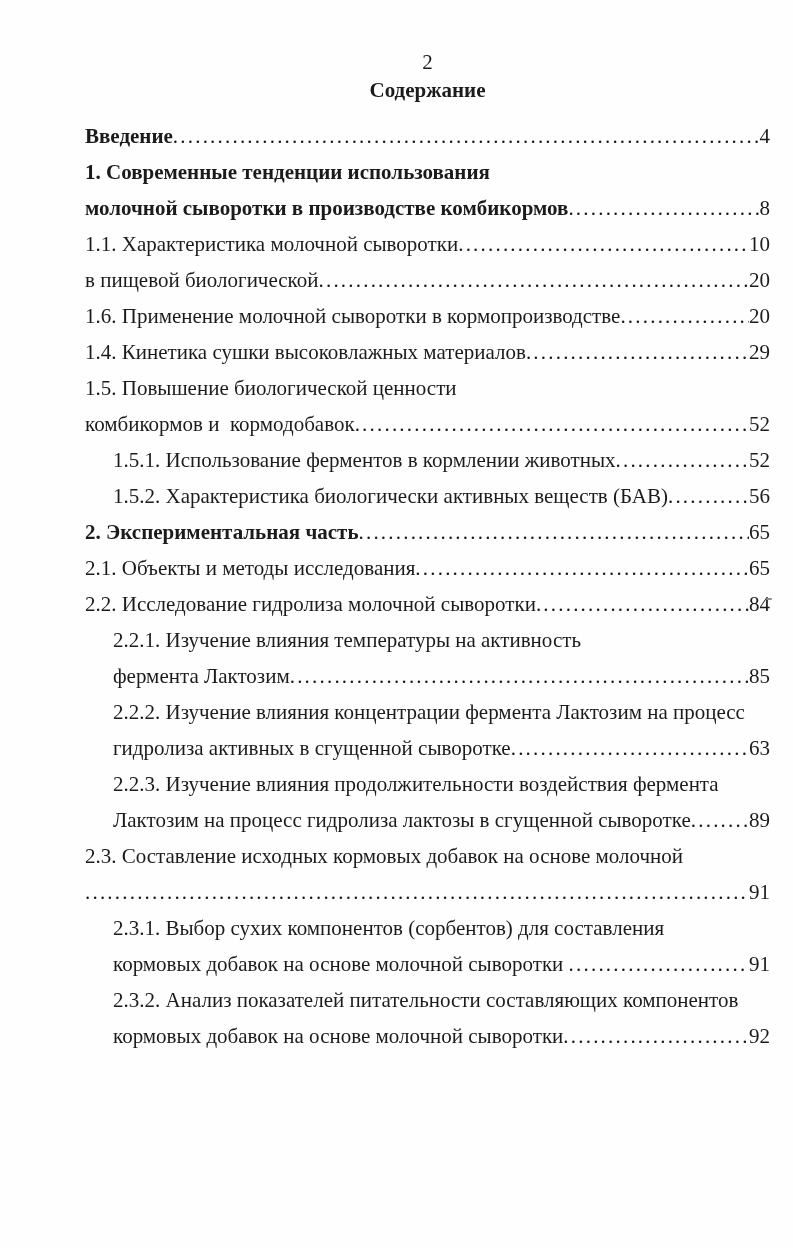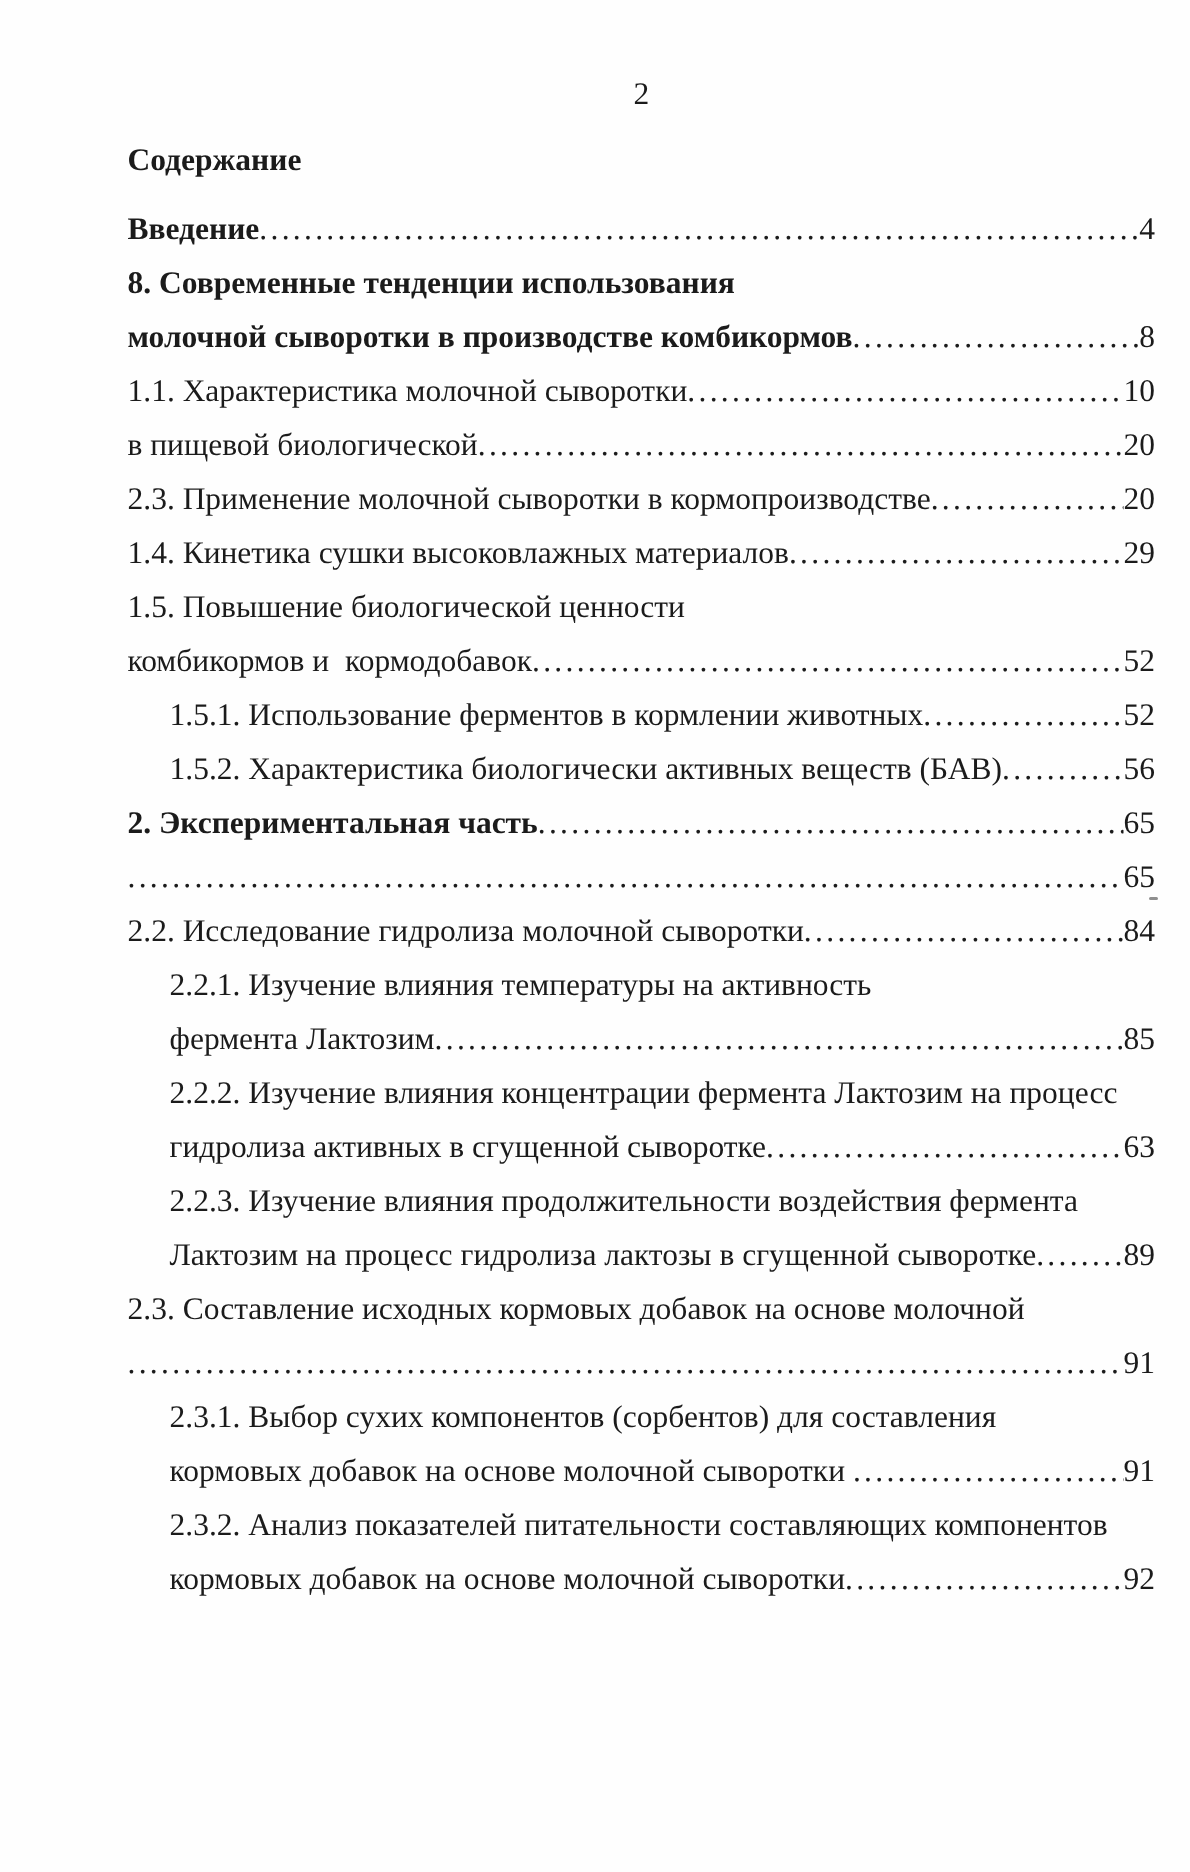--- a/index.html
+++ b/index.html
@@ -16,22 +16,23 @@
     position: absolute;
     left: 85px; top: 0;
     width: 685px;
   }
   .page-number-top {
     margin-top: 48px;
     height: 28px; line-height: 28px;
     text-align: center;
   }
   .doc-title {
-    margin-top: 16px;
+    margin-top: 0;
     height: 28px; line-height: 28px;
+    text-align: center;
     font-weight: 700;
   }
   .toc { margin-top: 14px; }
   .toc-row {
     display: flex;
     align-items: center;
     height: 36px; line-height: 36px;
     white-space: pre;
   }
   .toc-row.indent { padding-left: 28px; }
@@ -53,32 +54,32 @@
   }
 </style>
 </head>
 <body>
 
 <div class="content">
   <div class="page-number-top">2</div>
   <div class="doc-title">Содержание</div>
   <div class="toc">
       <div class="toc-row bold"><span class="toc-text">Введение</span><span class="toc-dots">............................................................................................................................................................</span><span class="toc-page">4</span></div>
-      <div class="toc-row bold"><span class="toc-text">8. Современные тенденции использования</span></div>
+      <div class="toc-row bold"><span class="toc-text">1. Современные тенденции использования</span></div>
       <div class="toc-row bold"><span class="toc-text">молочной сыворотки в производстве комбикормов</span><span class="toc-dots">............................................................................................................................................................</span><span class="toc-page">8</span></div>
       <div class="toc-row"><span class="toc-text">1.1. Характеристика молочной сыворотки</span><span class="toc-dots">............................................................................................................................................................</span><span class="toc-page">10</span></div>
       <div class="toc-row"><span class="toc-text">в пищевой биологической</span><span class="toc-dots">............................................................................................................................................................</span><span class="toc-page">20</span></div>
-      <div class="toc-row"><span class="toc-text">2.3. Применение молочной сыворотки в кормопроизводстве</span><span class="toc-dots">............................................................................................................................................................</span><span class="toc-page">20</span></div>
+      <div class="toc-row"><span class="toc-text">1.6. Применение молочной сыворотки в кормопроизводстве</span><span class="toc-dots">............................................................................................................................................................</span><span class="toc-page">20</span></div>
       <div class="toc-row"><span class="toc-text">1.4. Кинетика сушки высоковлажных материалов</span><span class="toc-dots">............................................................................................................................................................</span><span class="toc-page">29</span></div>
       <div class="toc-row"><span class="toc-text">1.5. Повышение биологической ценности</span></div>
       <div class="toc-row"><span class="toc-text">комбикормов и  кормодобавок</span><span class="toc-dots">............................................................................................................................................................</span><span class="toc-page">52</span></div>
       <div class="toc-row indent"><span class="toc-text">1.5.1. Использование ферментов в кормлении животных</span><span class="toc-dots">............................................................................................................................................................</span><span class="toc-page">52</span></div>
       <div class="toc-row indent"><span class="toc-text">1.5.2. Характеристика биологически активных веществ (БАВ)</span><span class="toc-dots">............................................................................................................................................................</span><span class="toc-page">56</span></div>
       <div class="toc-row bold"><span class="toc-text">2. Экспериментальная часть</span><span class="toc-dots">............................................................................................................................................................</span><span class="toc-page">65</span></div>
-      <div class="toc-row"><span class="toc-dots">............................................................................................................................................................</span><span class="toc-page">65</span></div>
+      <div class="toc-row"><span class="toc-text">2.1. Объекты и методы исследования</span><span class="toc-dots">............................................................................................................................................................</span><span class="toc-page">65</span></div>
       <div class="toc-row"><span class="toc-text">2.2. Исследование гидролиза молочной сыворотки</span><span class="toc-dots">............................................................................................................................................................</span><span class="toc-page">84</span></div>
       <div class="toc-row indent"><span class="toc-text">2.2.1. Изучение влияния температуры на активность</span></div>
       <div class="toc-row indent"><span class="toc-text">фермента Лактозим</span><span class="toc-dots">............................................................................................................................................................</span><span class="toc-page">85</span></div>
       <div class="toc-row indent"><span class="toc-text">2.2.2. Изучение влияния концентрации фермента Лактозим на процесс</span></div>
       <div class="toc-row indent"><span class="toc-text">гидролиза активных в сгущенной сыворотке</span><span class="toc-dots">............................................................................................................................................................</span><span class="toc-page">63</span></div>
       <div class="toc-row indent"><span class="toc-text">2.2.3. Изучение влияния продолжительности воздействия фермента</span></div>
       <div class="toc-row indent"><span class="toc-text">Лактозим на процесс гидролиза лактозы в сгущенной сыворотке</span><span class="toc-dots">............................................................................................................................................................</span><span class="toc-page">89</span></div>
       <div class="toc-row"><span class="toc-text">2.3. Составление исходных кормовых добавок на основе молочной</span></div>
       <div class="toc-row"><span class="toc-dots">............................................................................................................................................................</span><span class="toc-page">91</span></div>
       <div class="toc-row indent"><span class="toc-text">2.3.1. Выбор сухих компонентов (сорбентов) для составления</span></div>

